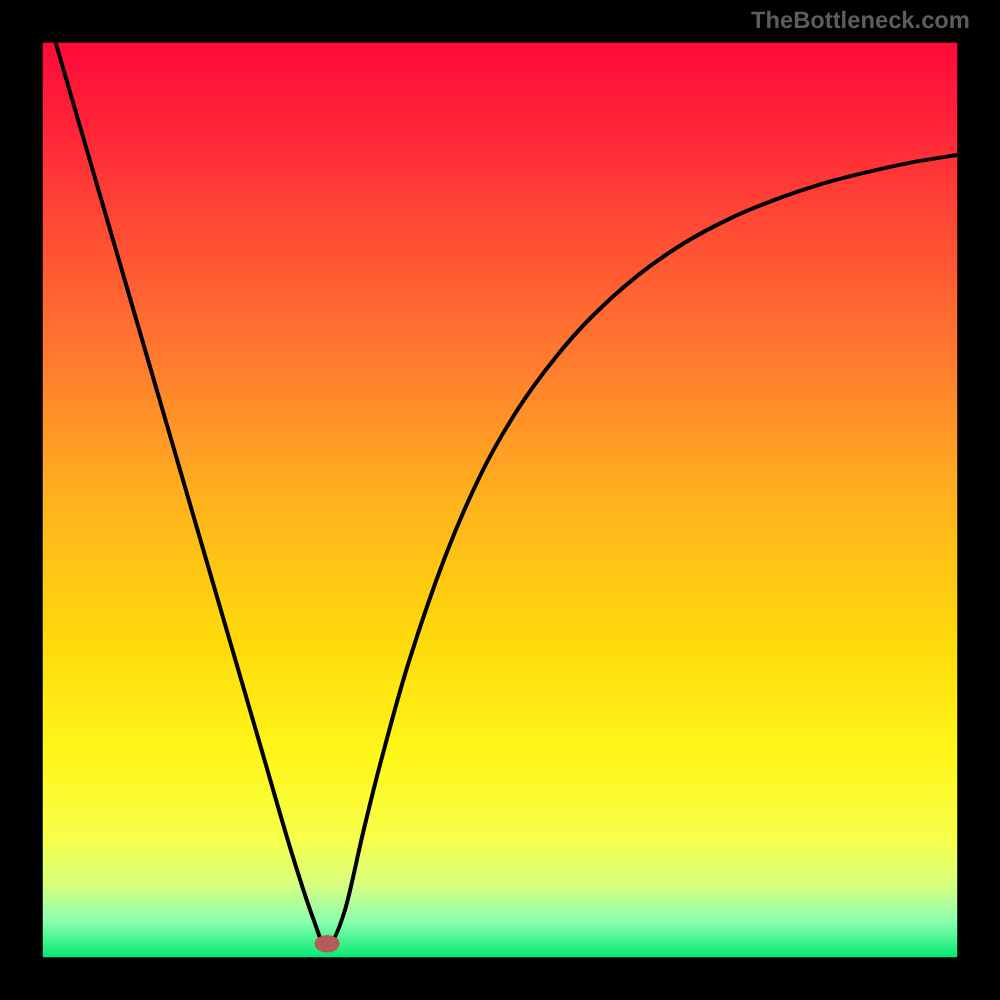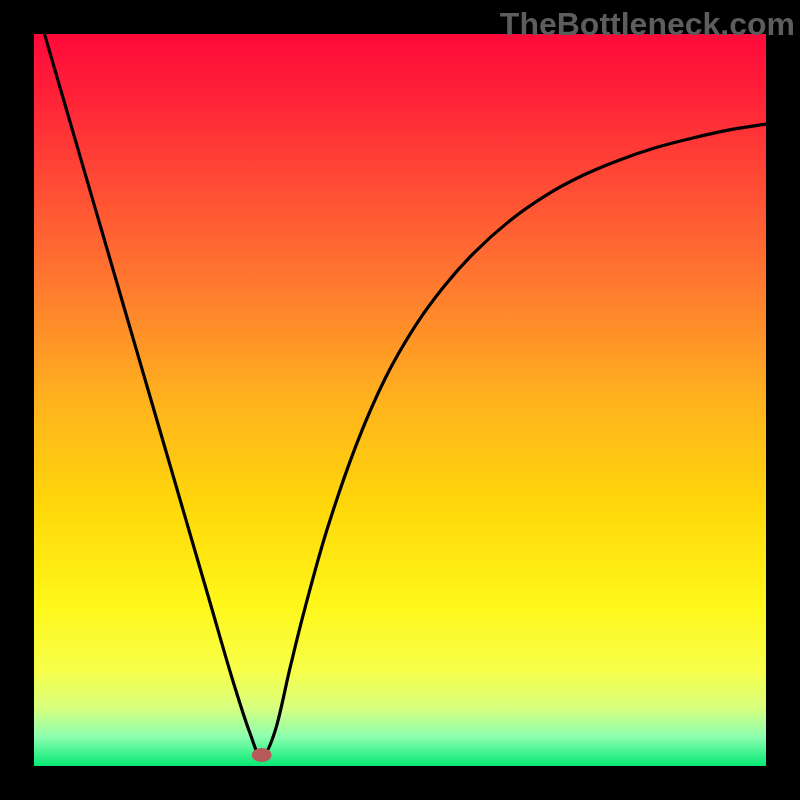--- a/index.html
+++ b/index.html
@@ -50,14 +50,14 @@
           </linearGradient>
           <clipPath id="plot-clip">
             <rect x="0" y="0" width="732" height="732"></rect>
           </clipPath>
         </defs>
         <rect x="0" y="0" width="732" height="732" fill="url(#bg-grad)"></rect>
         <path d="M 0 -36.60000000000003 C 3.66 -23.91200000000002, 14.64 14.274000000000026, 21.96 39.528000000000034 C 29.28 64.78200000000004, 36.6 89.79200000000003, 43.92 114.92400000000002 C 51.24 140.056, 58.559999999999995 165.188, 65.88 190.32 C 73.19999999999999 215.452, 80.52000000000001 240.584, 87.84 265.716 C 95.16 290.848, 102.48 315.97999999999996, 109.8 341.11199999999997 C 117.11999999999999 366.24399999999997, 124.44 391.376, 131.76 416.508 C 139.07999999999998 441.64, 146.4 466.77199999999993, 153.72 491.90399999999994 C 161.04 517.036, 168.36 542.168, 175.68 567.3000000000001 C 183 592.4320000000001, 190.93 620.7360000000001, 197.64000000000001 642.696 C 204.35000000000002 664.656, 210.938 685.64, 215.94 699.06 C 220.942 712.4799999999999, 223.38199999999998 723.826, 227.652 723.216 C 231.922 722.606, 236.802 710.406, 241.56 695.4 C 246.318 680.394, 251.32 653.31, 256.2 633.18 C 261.08 613.05, 264.73999999999995 597.434, 270.84 574.62 C 276.94 551.806, 284.26 523.502, 292.8 496.29599999999994 C 301.34000000000003 469.0899999999999, 312.32 436.76, 322.08 411.384 C 331.84 386.00800000000004, 341.6 363.804, 351.36 344.03999999999996 C 361.12 324.27599999999995, 370.88 308.05, 380.64 292.8 C 390.4 277.55, 400.16 264.74, 409.92 252.54 C 419.68 240.34, 428.21999999999997 230.58, 439.2 219.60000000000002 C 450.18 208.62000000000003, 463.6 196.42000000000002, 475.8 186.66 C 488 176.89999999999998, 500.2 168.60399999999998, 512.4 161.04 C 524.6 153.476, 536.8 147.13199999999995, 549 141.27599999999995 C 561.2 135.41999999999996, 573.4000000000001 130.54000000000002, 585.6 125.90400000000002 C 597.8 121.26800000000003, 609.9999999999999 117.12000000000002, 622.1999999999999 113.46000000000002 C 634.4 109.80000000000003, 646.6 106.87200000000001, 658.8000000000001 103.94400000000002 C 671.0000000000001 101.01600000000002, 683.2 98.21000000000001, 695.4 95.89200000000001 C 707.5999999999999 93.57400000000001, 725.9 91.012, 732 90.036" fill="none" stroke="#000000" stroke-width="3.2" stroke-linecap="round" clip-path="url(#plot-clip)"></path>
         <ellipse cx="227.652" cy="721.02" rx="10" ry="7" fill="#b65a5a"></ellipse>
       </svg>
     </div>
-  <div class="watermark" id="watermark" style="color: rgb(93, 93, 93); font-size: 32px; top: 6px; right: 5px; margin-left: 12px;">TheBottleneck.com</div>
+  <div class="watermark" id="watermark" style="color: rgb(93, 93, 93); font-size: 19px; top: 6px; right: 24px; margin-left: 12px;">TheBottleneck.com</div>
 </div>
 
 </body></html>

